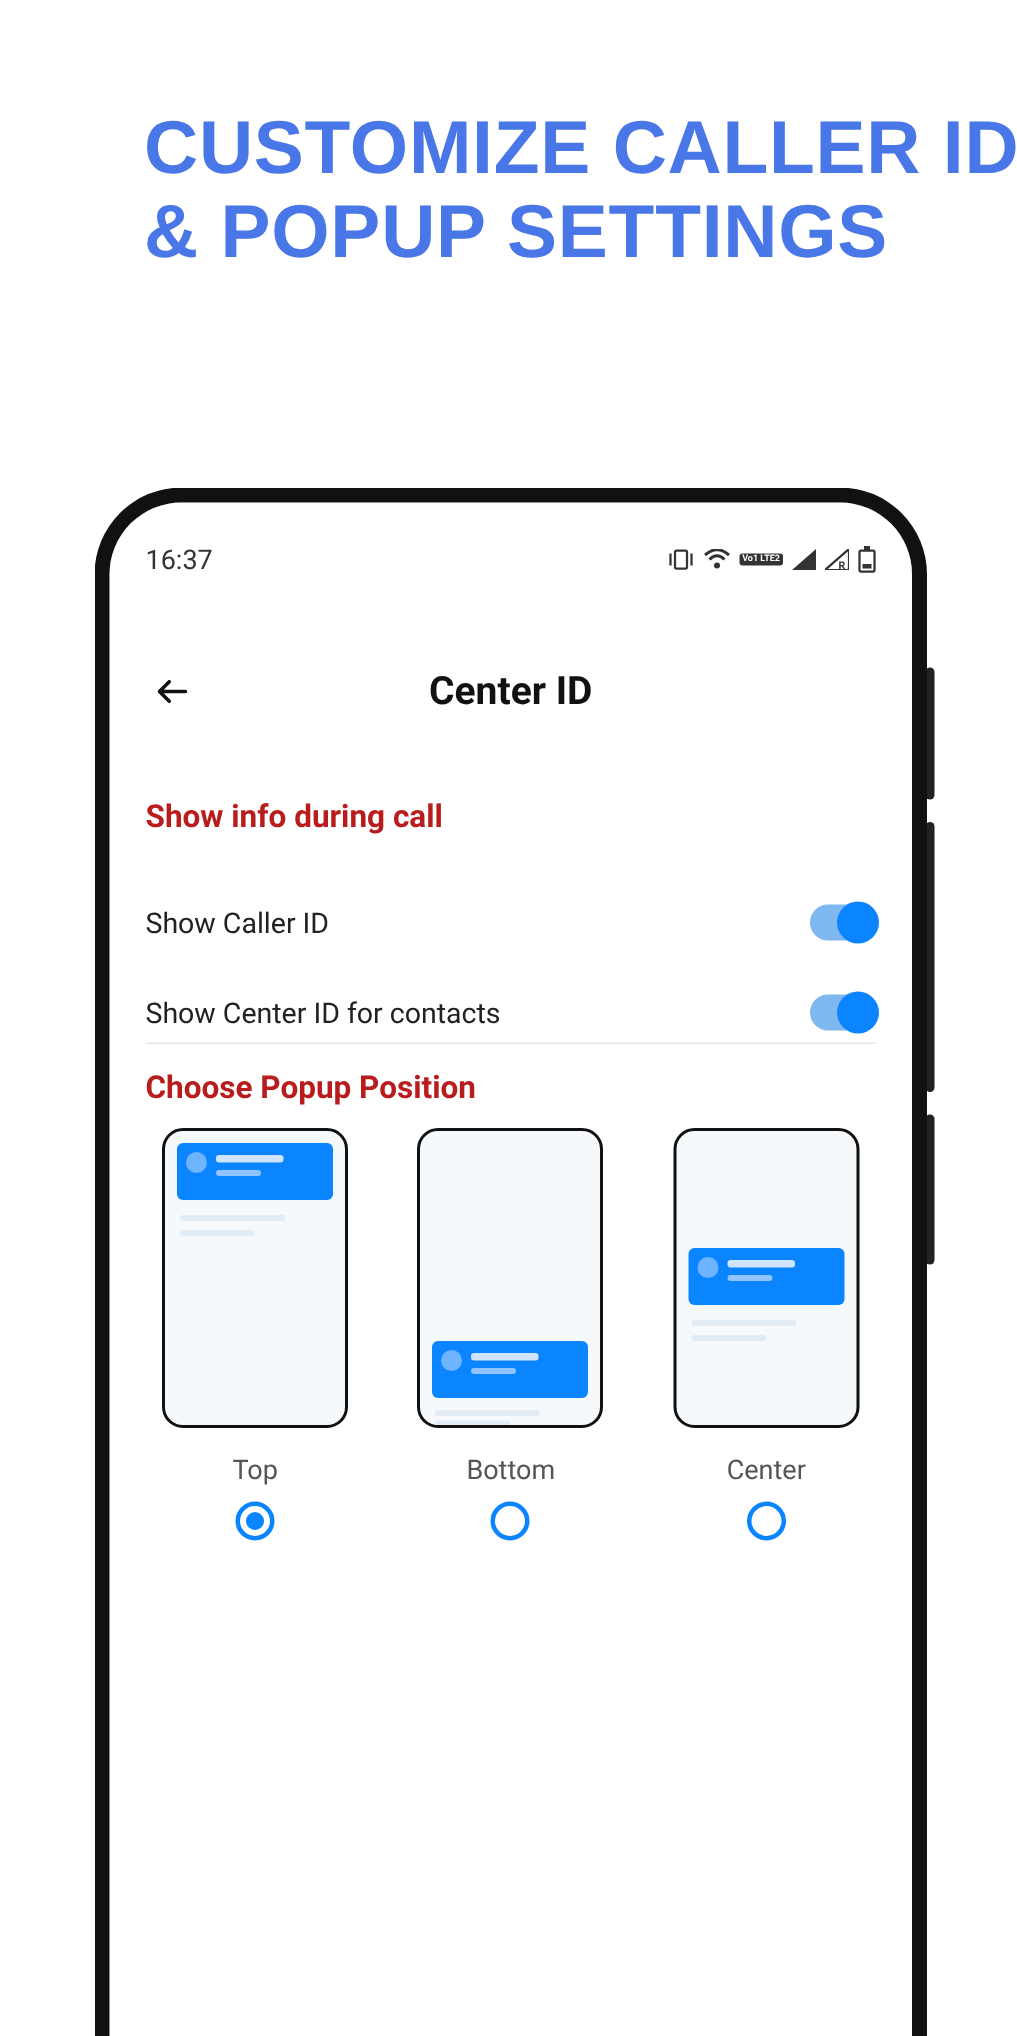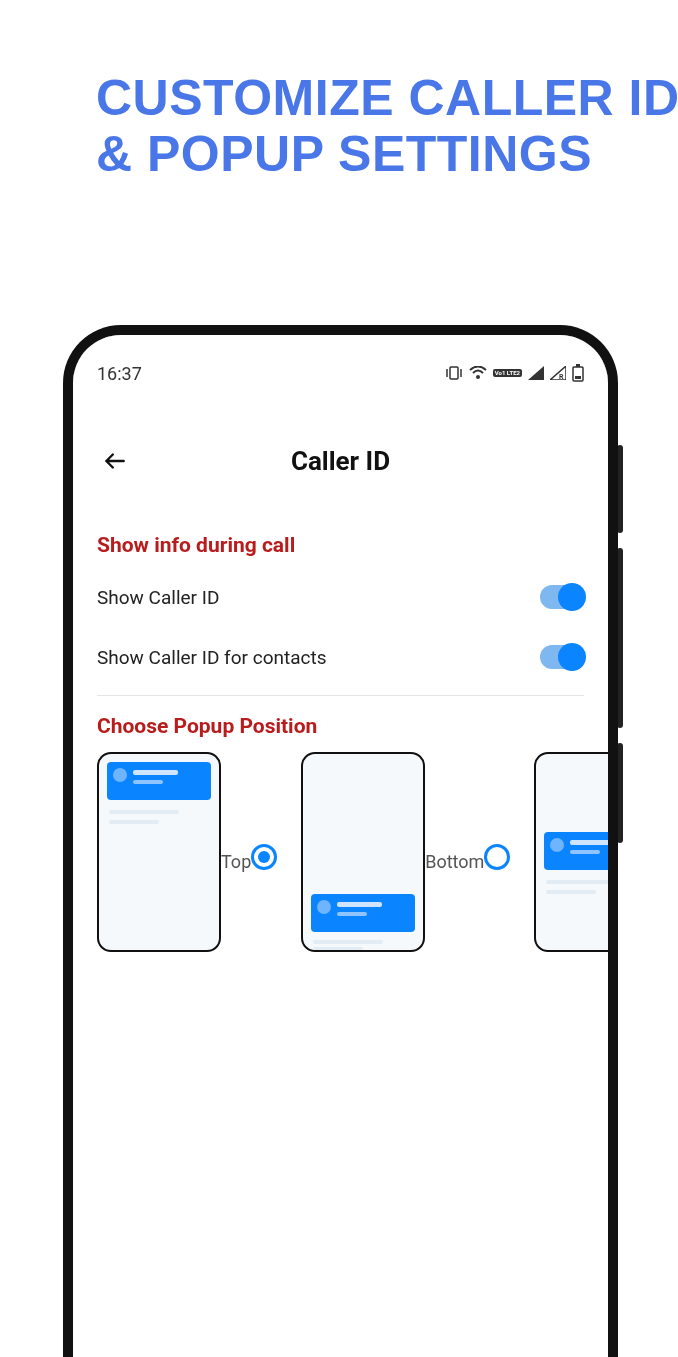--- a/index.html
+++ b/index.html
@@ -99,21 +99,21 @@
   .section-title {
     font-size: 21px;
     font-weight: 700;
     color: #b91c1c;
     margin-top: 18px;
     margin-bottom: 10px;
   }
 
   .setting-row {
     display: flex;
-    align-items: center;
+    align-items: flex-end;
     justify-content: space-between;
     height: 60px;
   }
   .setting-label {
     font-size: 19px;
     color: #222;
   }
   .switch {
     width: 44px; height: 24px;
     border-radius: 12px;
@@ -138,20 +138,21 @@
 
   .position-row {
     display: flex;
     justify-content: space-between;
     gap: 24px;
     margin-top: 14px;
   }
   .pos-col {
     flex: 1;
     display:flex;
+    flex-direction:column;
     align-items:center;
   }
   .pos-preview {
     width: 124px;
     height: 200px;
     border: 2px solid #111;
     border-radius: 14px;
     background: #f6f9fc;
     position: relative;
     overflow: hidden;
@@ -250,33 +251,33 @@
         </span>
       </span>
     </div>
 
     <div class="app-header">
       <div class="back-btn">
         <svg width="26" height="26" viewBox="0 0 24 24">
             <path d="M20 12H4M10 6l-6 6 6 6" fill="none" stroke="#111" stroke-width="2.2" stroke-linecap="round" stroke-linejoin="round"></path>
           </svg>
       </div>
-      <div class="header-title">Caller ID</div>
+      <div class="header-title">Center ID</div>
     </div>
 
     <div class="content">
 
       <div class="section-title">Show info during call</div>
 
       <div class="setting-row">
         <span class="setting-label">Show Caller ID</span>
         <span class="switch"></span>
       </div>
       <div class="setting-row">
-        <span class="setting-label">Show Caller ID for contacts</span>
+        <span class="setting-label">Show Center ID for contacts</span>
         <span class="switch"></span>
       </div>
 
       <div class="divider"></div>
 
       <div class="section-title">Choose Popup Position</div>
 
       <div class="position-row">
 
         <div class="pos-col">

